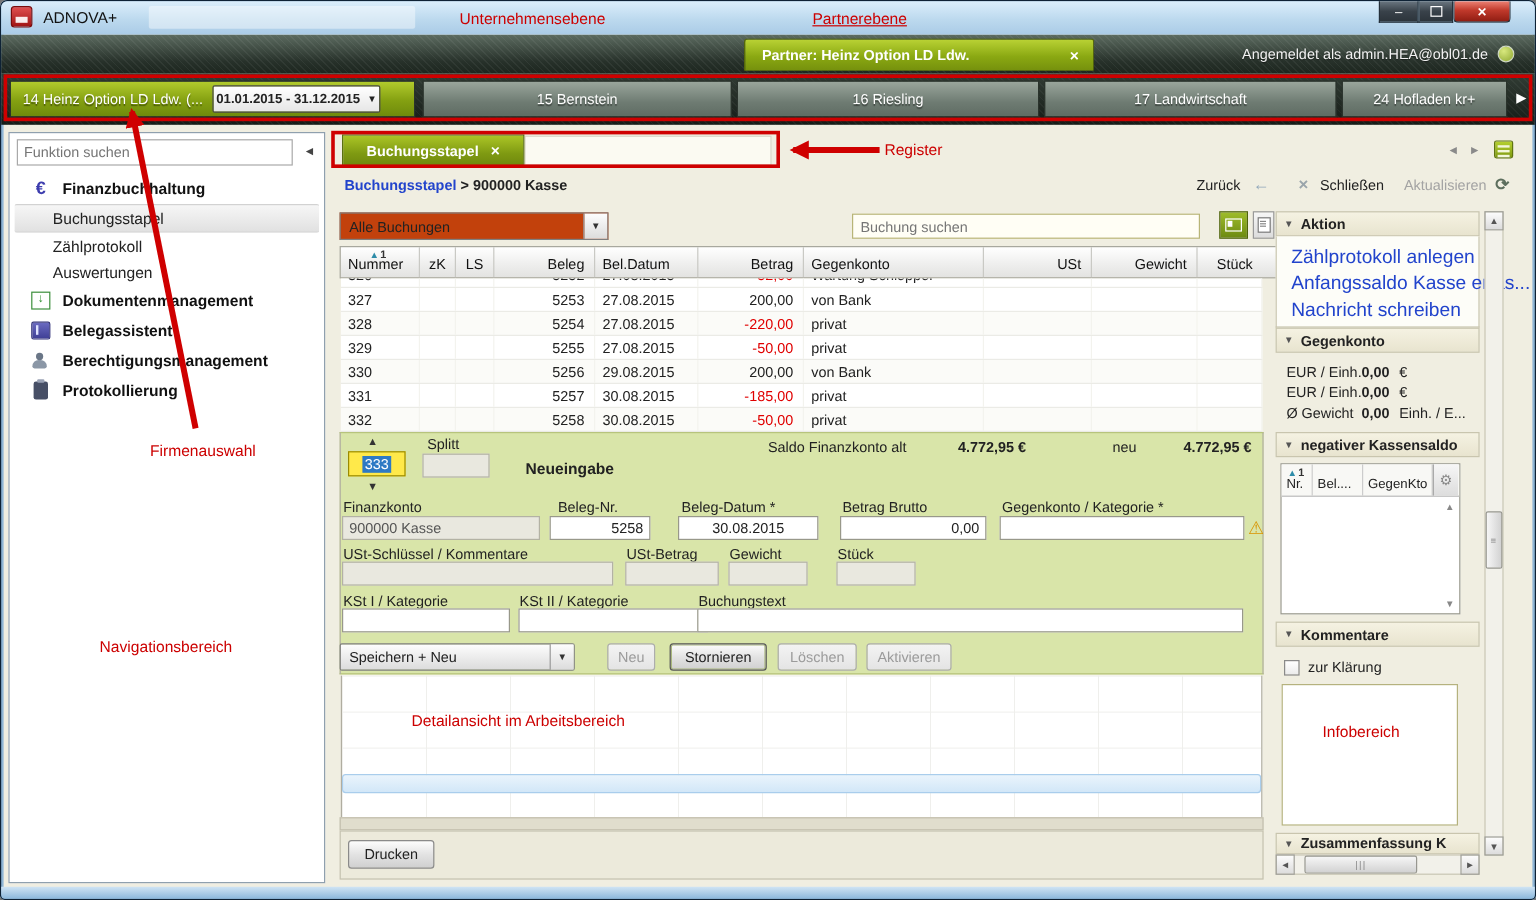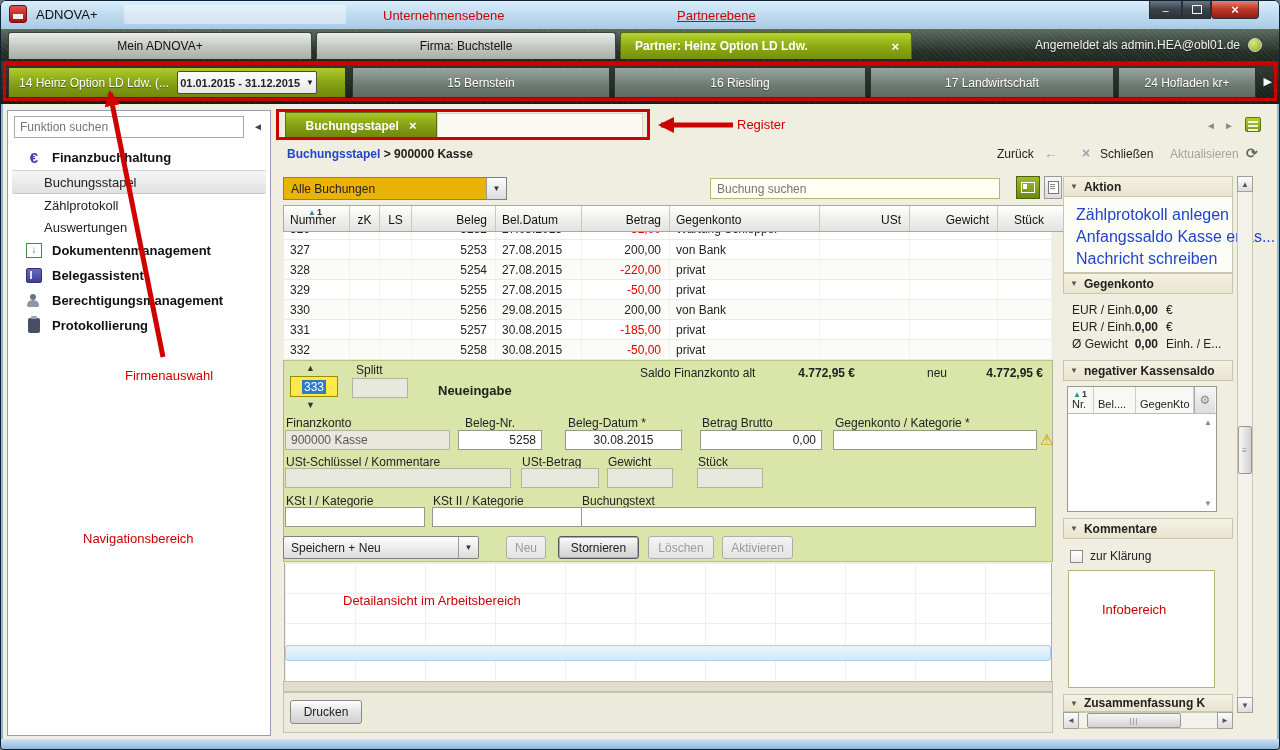--- a/index.html
+++ b/index.html
@@ -70,21 +70,21 @@
     background:linear-gradient(#b5d02f,#7f9a12);}
   .reglist i{position:absolute;left:2px;right:2px;height:2px;background:#f2f6da;}
   
   .crumb{left:287px;top:147px;font-size:12px;font-weight:bold;}
   .crumb .lnk{color:#2244cc;}
   .crumb .cur{color:#222;}
   .tbtxt{top:147px;font-size:12px;color:#222;}
   .tbtxt.dis{color:#a3a3a3;}
   .tbicon{top:145px;font-size:14px;font-weight:bold;}
   
-  .dd{height:23px;border:1px solid #7f7f7f;background:#eab308;display:flex;align-items:center;font-size:12px;color:#222;}
+  .dd{height:23px;border:1px solid #7f7f7f;background:#c2410c;display:flex;align-items:center;font-size:12px;color:#222;}
   .dd .ddtxt{padding-left:7px;flex:1;}
   .dd .ddbtn{width:19px;height:100%;border-left:1px solid #9a9a9a;background:linear-gradient(#fdfdfd,#dcdcdc);
     display:flex;align-items:center;justify-content:center;font-size:8px;color:#333;}
   .searchfld{height:21px;border:1px solid #b8b577;background:#fffef5;font-size:12px;color:#333;padding:0 6px;}
   .iconbtn{top:176px;height:23px;border:1px solid #999;display:flex;align-items:center;justify-content:center;}
   .iconbtn.green{background:linear-gradient(#9ebc2a,#6d8a12);border-color:#4e6309;}
   .iconbtn.gray{background:linear-gradient(#f6f6f6,#dcdcdc);}
   .glyph-panel{width:12px;height:9px;border:1px solid #fff;position:relative;background:transparent;}
   .glyph-panel i{position:absolute;left:1px;top:1px;width:4px;height:5px;background:#fff;}
   .glyph-list{width:9px;height:11px;border:1px solid #777;position:relative;background:#fff;}
@@ -166,26 +166,20 @@
       <span>–</span>
     </div>
   <div class="abs winbtn" style="right:69px;width:29px;">
       <span class="maxglyph"></span>
     </div>
   <div class="abs winbtn close" style="right:21px;width:48px;border-radius:0 0 4px 4px;font-size:13px;font-weight:bold;">
       <span>×</span>
     </div>
 
   <div class="abs l1bar"></div>
-  <div class="abs l1tab" style="left:8px;width:304px;">
-      <span>Mein ADNOVA+</span>
-    </div>
-  <div class="abs l1tab" style="left:316px;width:300px;">
-      <span>Firma: Buchstelle</span>
-    </div>
   <div class="abs l1tab active" style="left:620px;width:292px;">
     <span>Partner: Heinz Option LD Ldw.</span>
     <span class="l1x">×</span>
   </div>
   <div class="abs session nowrap">Angemeldet als admin.HEA@obl01.de</div>
   <div class="abs sessiondot"></div>
 
   <div class="abs l2bar"></div>
   <div class="abs ctab active" style="left:8px;width:338px;">
     <span class="nowrap">14 Heinz Option LD Ldw. (...</span>

